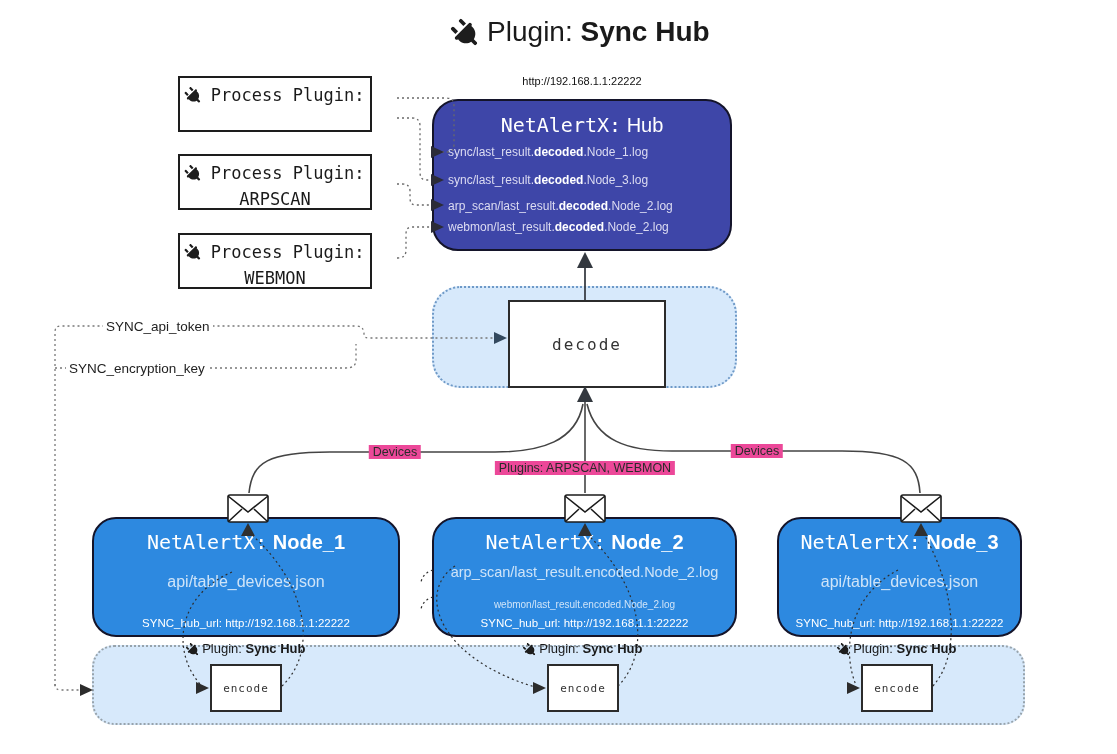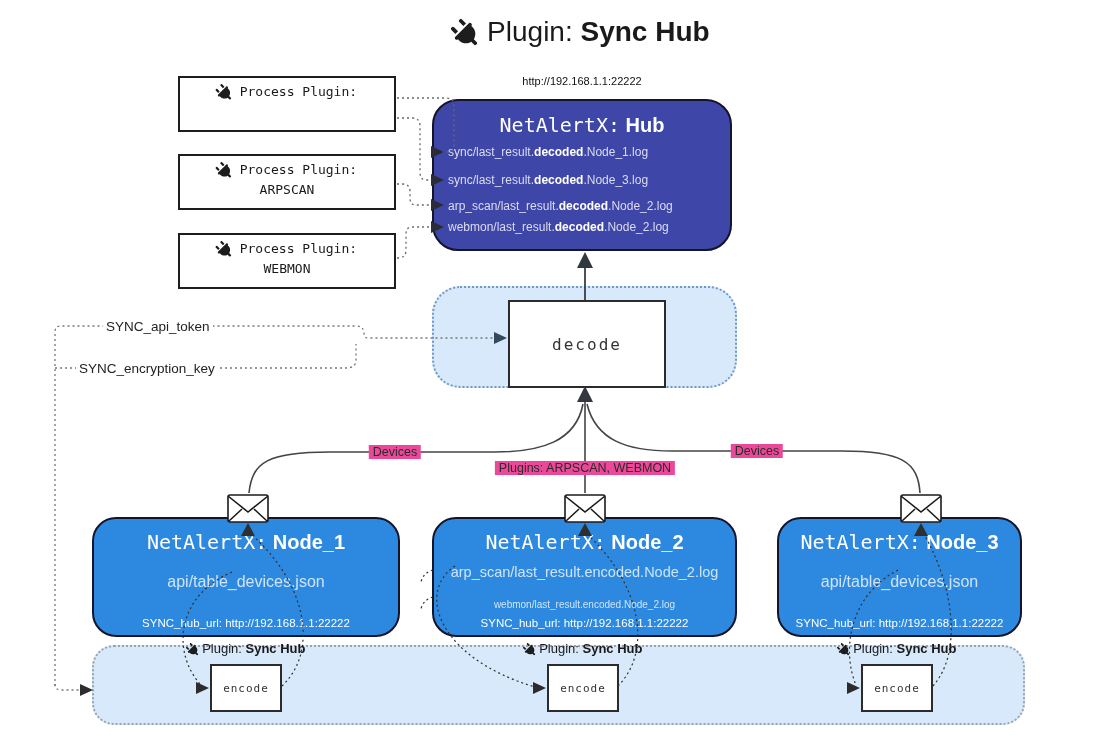--- a/index.html
+++ b/index.html
@@ -8,29 +8,29 @@
   .abs{position:absolute;}
   .z10{z-index:10;} .z30{z-index:30;}
   #wires{position:absolute;left:0;top:0;z-index:20;pointer-events:none;}
 
   
   .title{left:0;top:16px;width:1117px;text-align:center;font-size:28px;padding-left:46px;box-sizing:border-box;}
   .title b{font-weight:bold;}
   .plug{fill:#1d1d1d;transform:rotate(-45deg);vertical-align:middle;}
 
   
-  .pbox{background:#fff;border:2px solid #1d1d1d;width:218px;height:56px;text-align:center;
-        font-family:"DejaVu Sans Mono",monospace;font-size:13px;line-height:1.55;padding-top:4px;box-sizing:border-box;}
+  .pbox{background:#fff;border:2px solid #1d1d1d;width:194px;height:56px;text-align:center;
+        font-family:"DejaVu Sans Mono",monospace;font-size:17px;line-height:1.55;padding-top:4px;box-sizing:border-box;}
 
   
   .hub{left:432px;top:99px;width:300px;height:152px;background:#3E46A8;border:2px solid #14142a;
        border-radius:26px;box-sizing:border-box;color:#fff;}
   .hub-title{left:0;top:12px;width:100%;text-align:center;font-size:20px;}
   .hub-title .pre{font-family:"DejaVu Sans Mono",monospace;}
-  .hub-title b{font-family:"Liberation Sans",sans-serif;font-weight:bold;}
+  .hub-title b{font-family:"Liberation Sans",sans-serif;font-weight:normal;}
   .hub-log{left:14px;width:280px;font-size:12px;color:#dcdcf2;white-space:nowrap;}
   .hub-log b{color:#fff;}
   .hub-url{left:432px;top:75px;width:300px;text-align:center;font-size:11px;color:#111;}
 
   
   .panel{background:#D7E9FB;box-sizing:border-box;}
   .decode-panel{left:432px;top:286px;width:305px;height:102px;border:2px dotted #6e99c7;border-radius:28px;}
   .iobox{background:#fff;border:2px solid #2b2b2b;box-sizing:border-box;display:flex;align-items:center;justify-content:center;
          font-family:"DejaVu Sans Mono",monospace;color:#333;}
   .decode-box{left:508px;top:300px;width:158px;height:88px;font-size:16px;letter-spacing:2px;}
@@ -225,18 +225,18 @@
       <path d="M933,686 C963,652 953,586 925,536"></path>
     </g>
     <g fill="#2c2c2c">
       <polygon points="209,688 196,682 196,694"></polygon>
       <polygon points="546,688 533,682 533,694"></polygon>
       <polygon points="860,688 847,682 847,694"></polygon>
     </g>
   </svg>
 
   <div class="abs secret-label z30" style="left:103px;top:326px;">SYNC_api_token</div>
-  <div class="abs secret-label z30" style="left:76px;top:368px;">SYNC_encryption_key</div>
+  <div class="abs secret-label z30" style="left:66px;top:368px;">SYNC_encryption_key</div>
   <div class="abs line-label z30" style="left:395px;top:452px;">Devices</div>
   <div class="abs line-label z30" style="left:585px;top:468px;">Plugins: ARPSCAN, WEBMON</div>
   <div class="abs line-label z30" style="left:757px;top:451px;">Devices</div>
 
 </div>
 
 </body></html>

